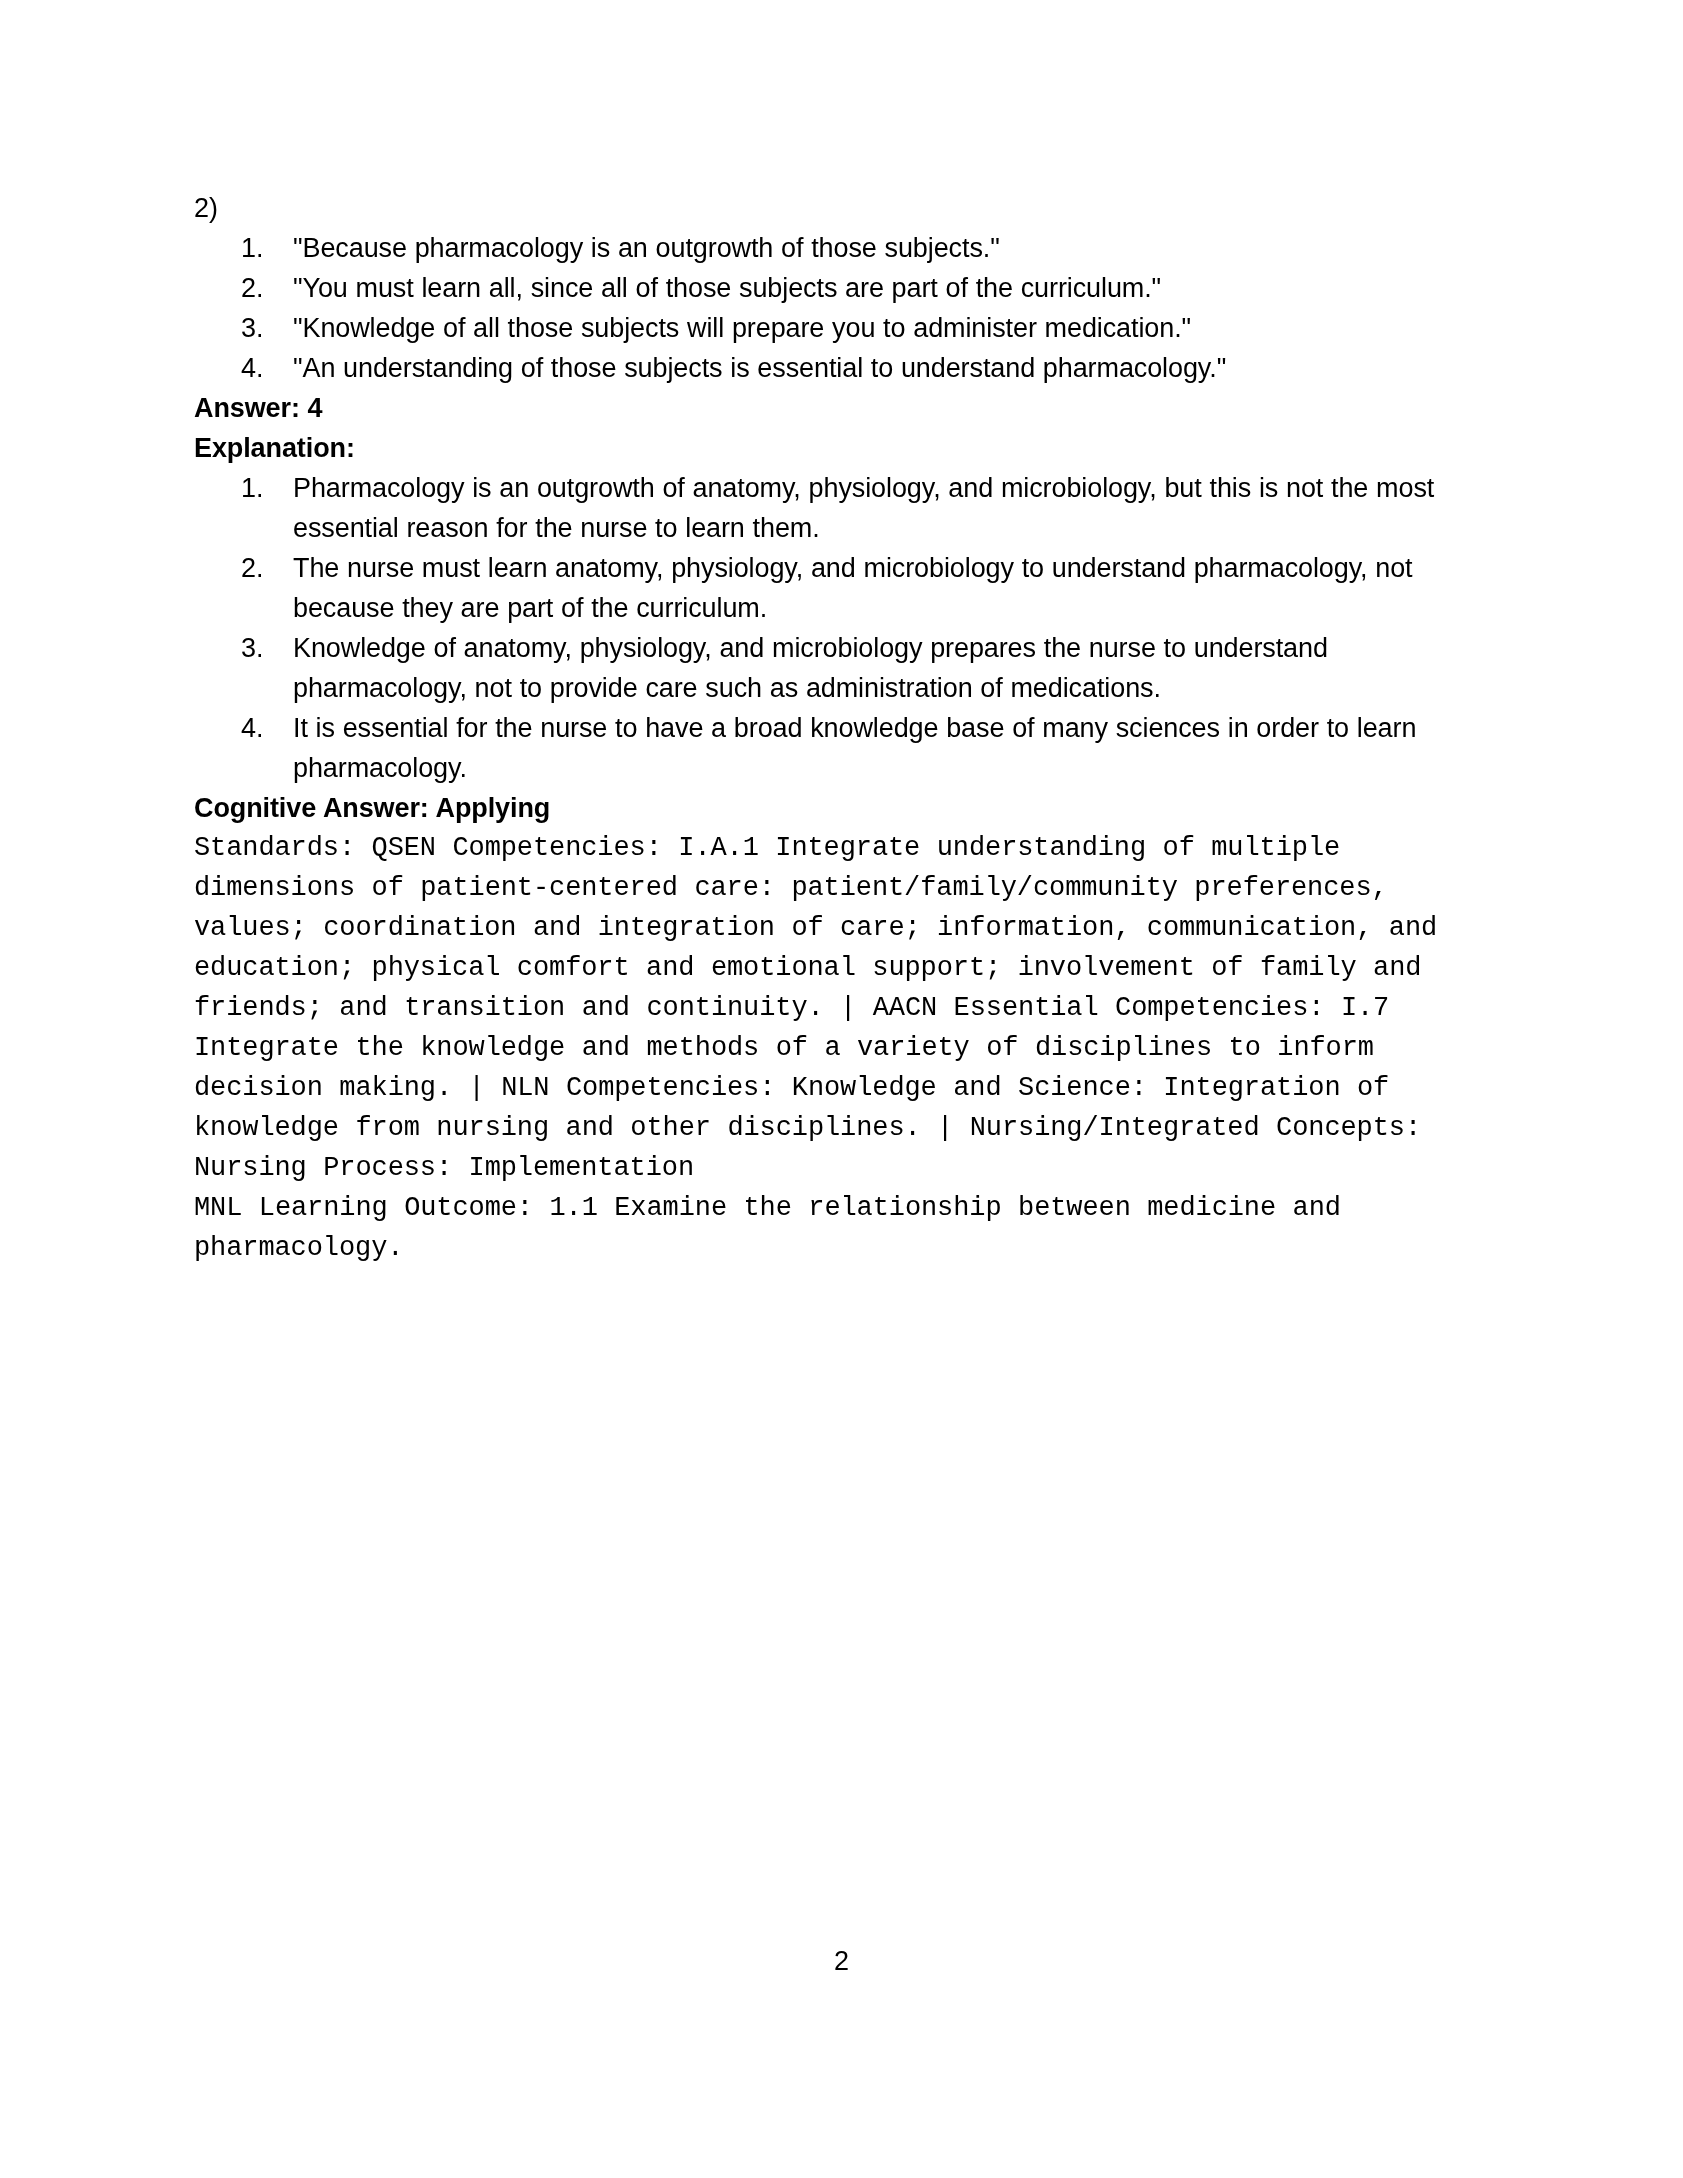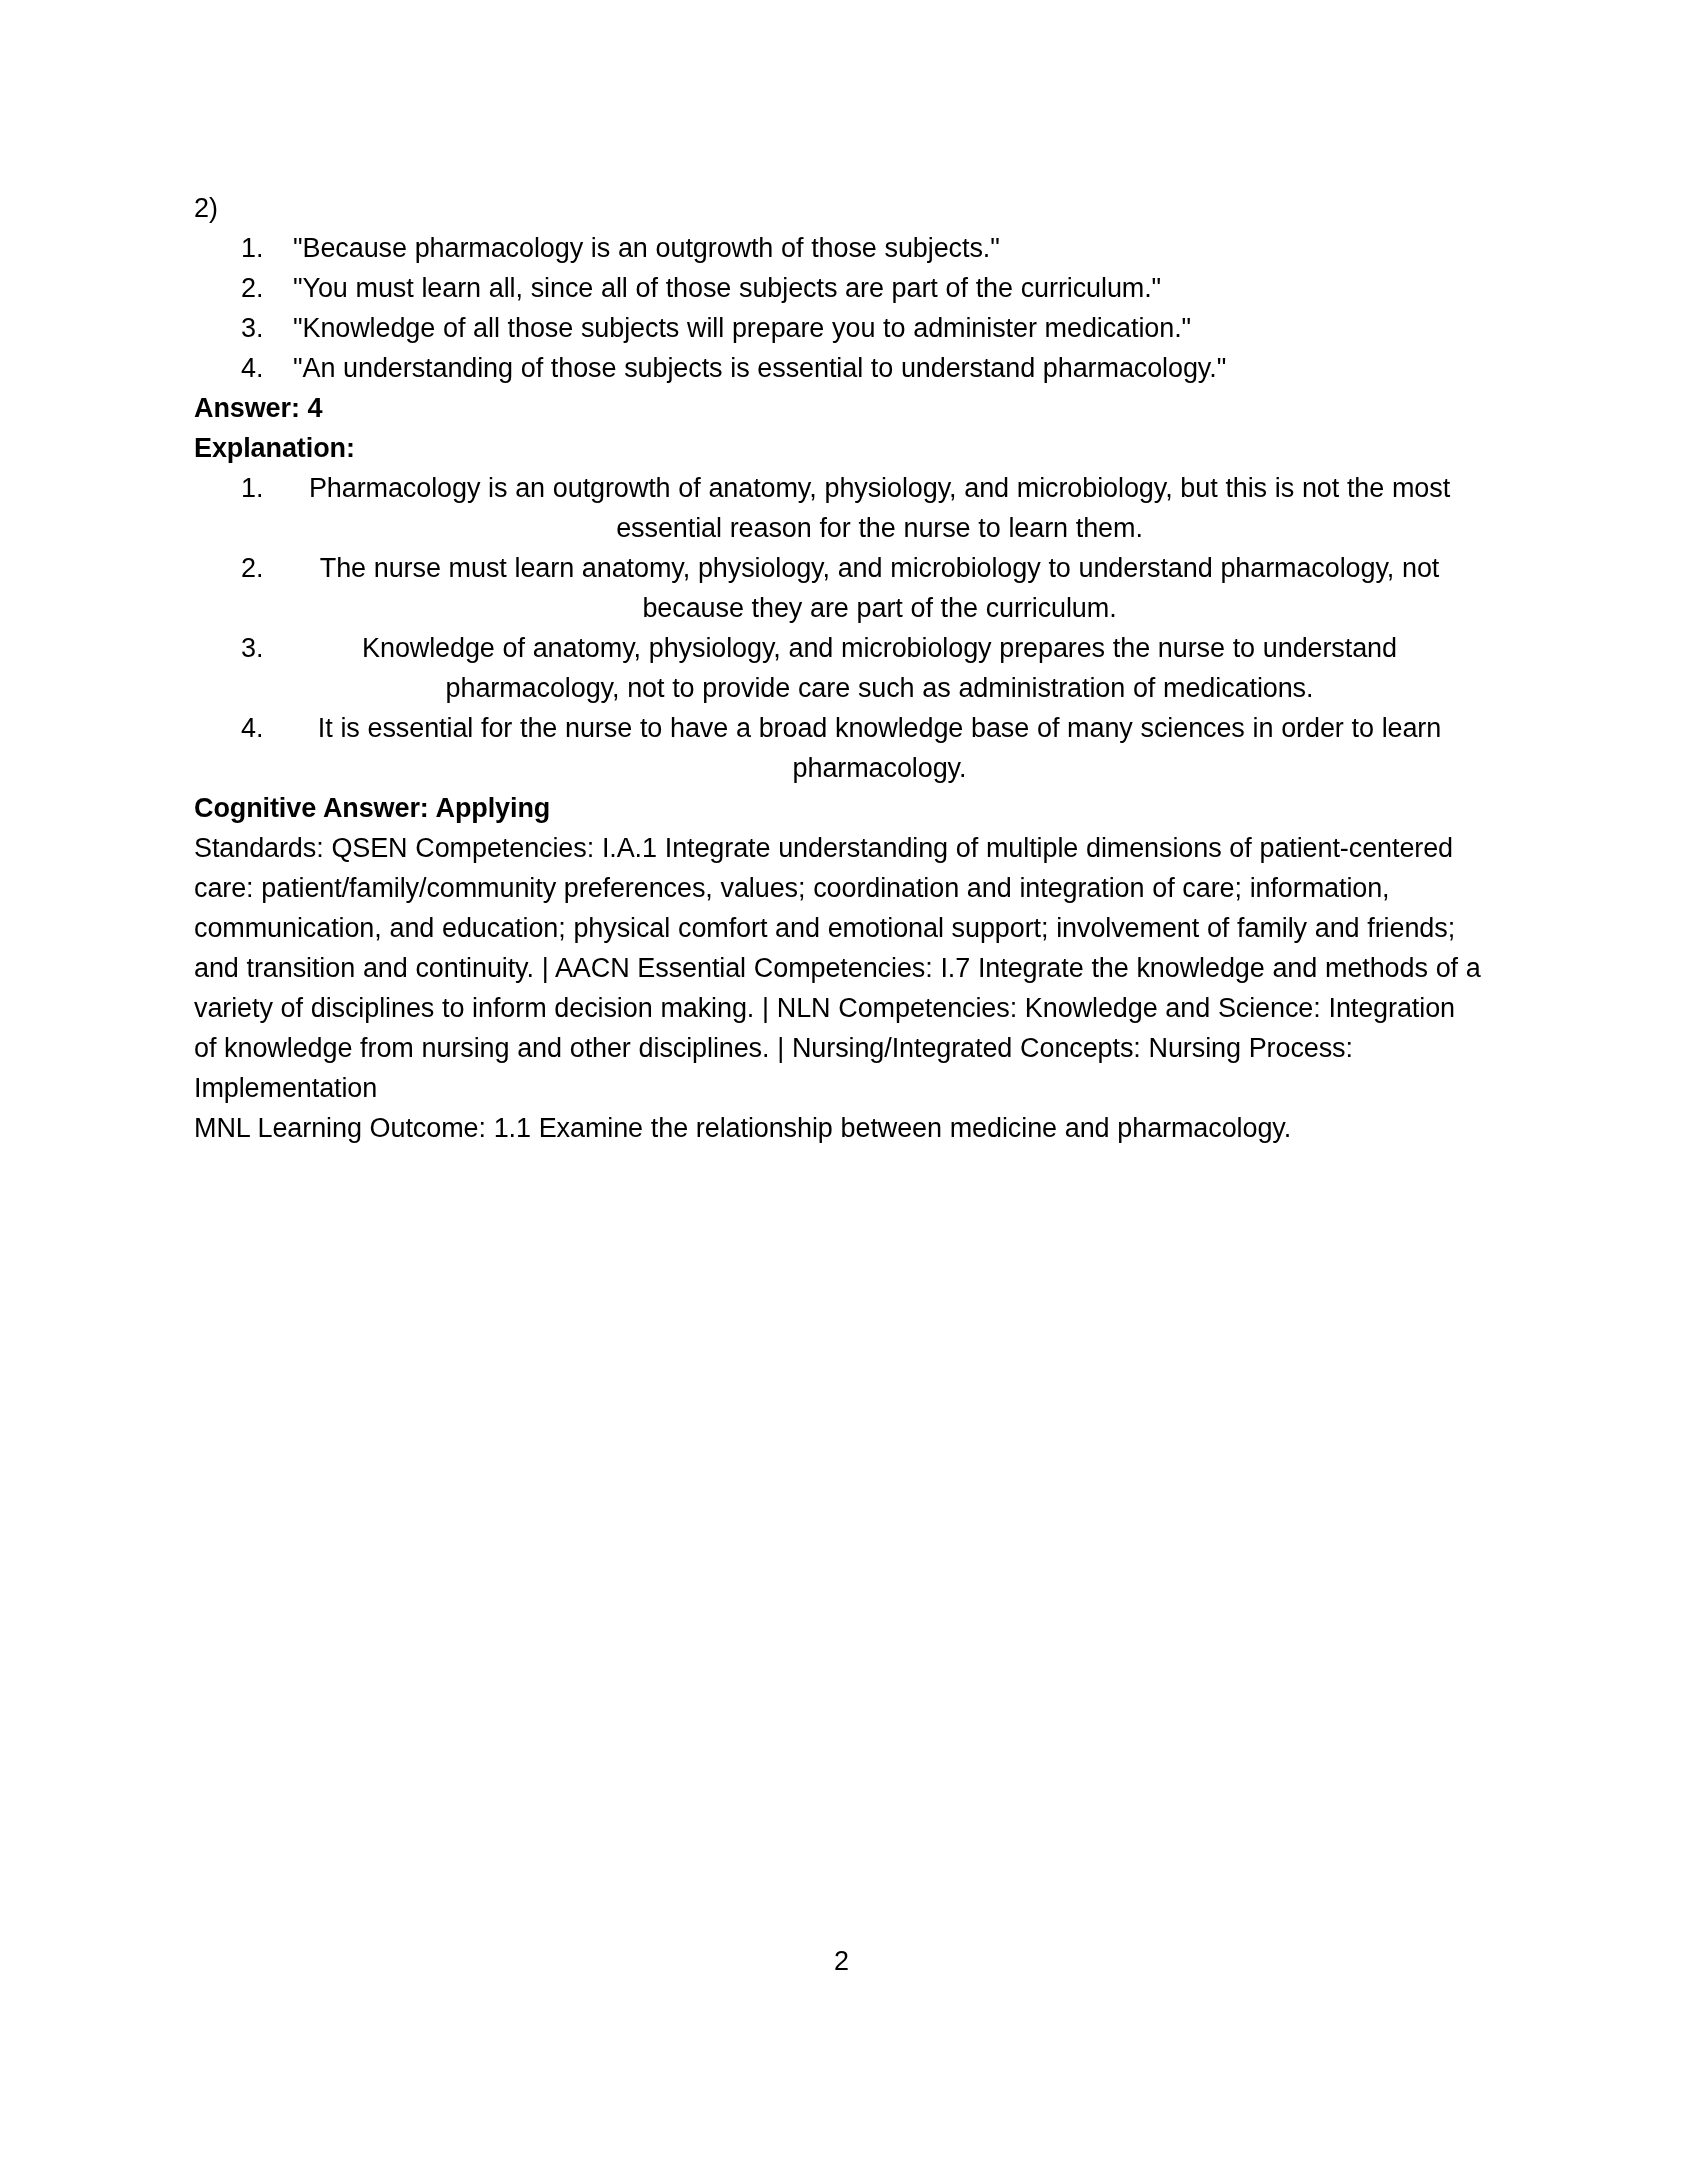--- a/index.html
+++ b/index.html
@@ -68,30 +68,31 @@
   .opt-num {
     width: 52px;
     flex: 0 0 52px;
     text-align: left;
   }
   .opt-text {
     flex: 1 1 auto;
   }
 
   
-  .exp-list .opt-text { max-width: 1173px; text-align: center; }
+  .exp-list .opt-text { max-width: 1173px; }
   .exp-list .opt-num { width: 52px; flex: 0 0 52px; }
 
   
   .meta-line {
     max-width: 1287px;
     font-weight: bold;
   }
   .meta-block {
     max-width: 1287px;
+    font-family: Liberation Mono, monospace;
   }
 
   
   .footer {
     position: absolute;
     left: 0;
     top: 1942px;
     width: 1683px;
     text-align: center;
   }

